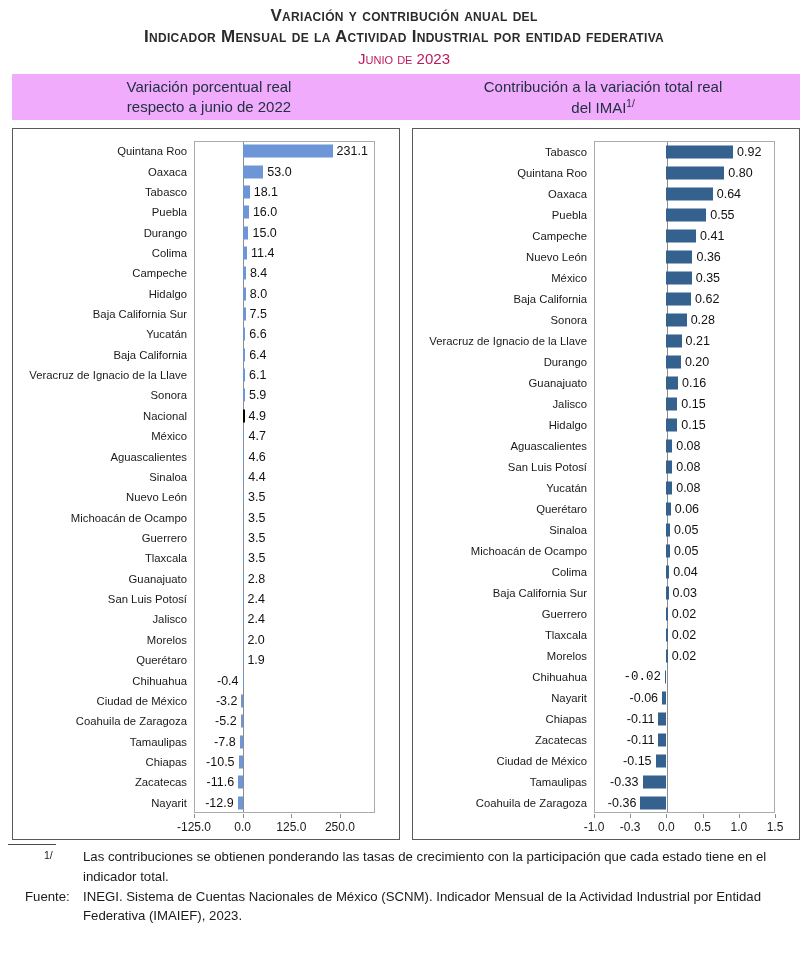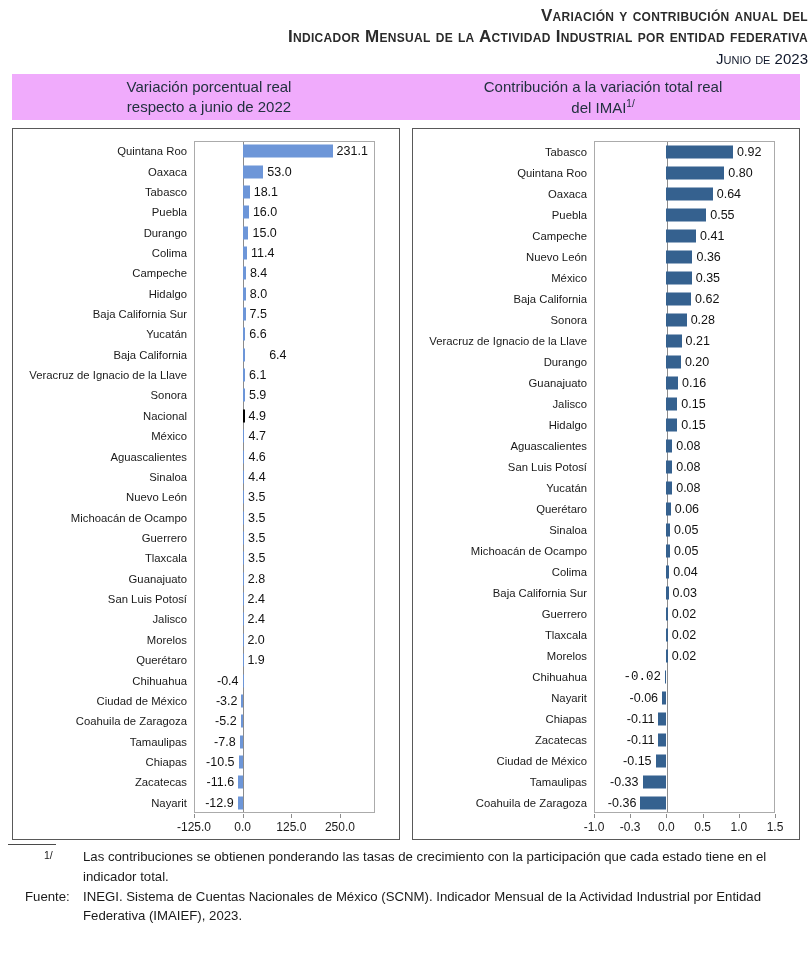--- a/index.html
+++ b/index.html
@@ -1,26 +1,26 @@
 <!DOCTYPE html>
 <html><head>
 <meta charset="utf-8">
 <style>
   html,body { margin:0; padding:0; background:#ffffff; }
   .page {
     position:relative; width:808px; height:969px; background:#ffffff;
     font-family:"Liberation Sans", sans-serif; color:#1a1a1a; overflow:hidden;
   }
   
-  .title-block { padding-top:6px; text-align:right; }
+  .title-block { padding-top:6px; text-align:center; }
   .t1, .t2 {
     font-weight:bold; font-variant:small-caps; color:#2b2b2b;
     font-size:17px; line-height:1.22; letter-spacing:0.3px; white-space:nowrap;
   }
-  .t3 { font-variant:small-caps; font-size:15px; margin-top:3px; color:#0f172a; }
+  .t3 { font-variant:small-caps; font-size:15px; margin-top:3px; color:#be185d; }
   
   .band {
     position:absolute; left:12px; top:74px; width:788px; height:46px;
     display:flex;
   }
   .band-half {
     flex:1; display:flex; flex-direction:column; justify-content:center;
     text-align:center; font-size:15px; line-height:1.32; color:#22313f;
   }
   .band-half sup { font-size:10px; }
@@ -162,21 +162,21 @@
             <div class="cat-label">Yucatán</div>
             <div class="plot">
               <div class="bar" style="left: 26.8817%; width: 1.41935%; background: rgb(109, 150, 216);"></div>
               <div class="val" style="left: calc(28.3011% + 4px);">6.6</div>
             </div>
           </div>
           <div class="row">
             <div class="cat-label">Baja California</div>
             <div class="plot">
               <div class="bar" style="left: 26.8817%; width: 1.37634%; background: rgb(109, 150, 216);"></div>
-              <div class="val" style="left: calc(28.2581% + 4px); margin-left: 20px;">6.4</div>
+              <div class="val" style="left: calc(28.2581% + 4px);">6.4</div>
             </div>
           </div>
           <div class="row">
             <div class="cat-label">Veracruz de Ignacio de la Llave</div>
             <div class="plot">
               <div class="bar" style="left: 26.8817%; width: 1.31183%; background: rgb(109, 150, 216);"></div>
               <div class="val" style="left: calc(28.1935% + 4px);">6.1</div>
             </div>
           </div>
           <div class="row">

